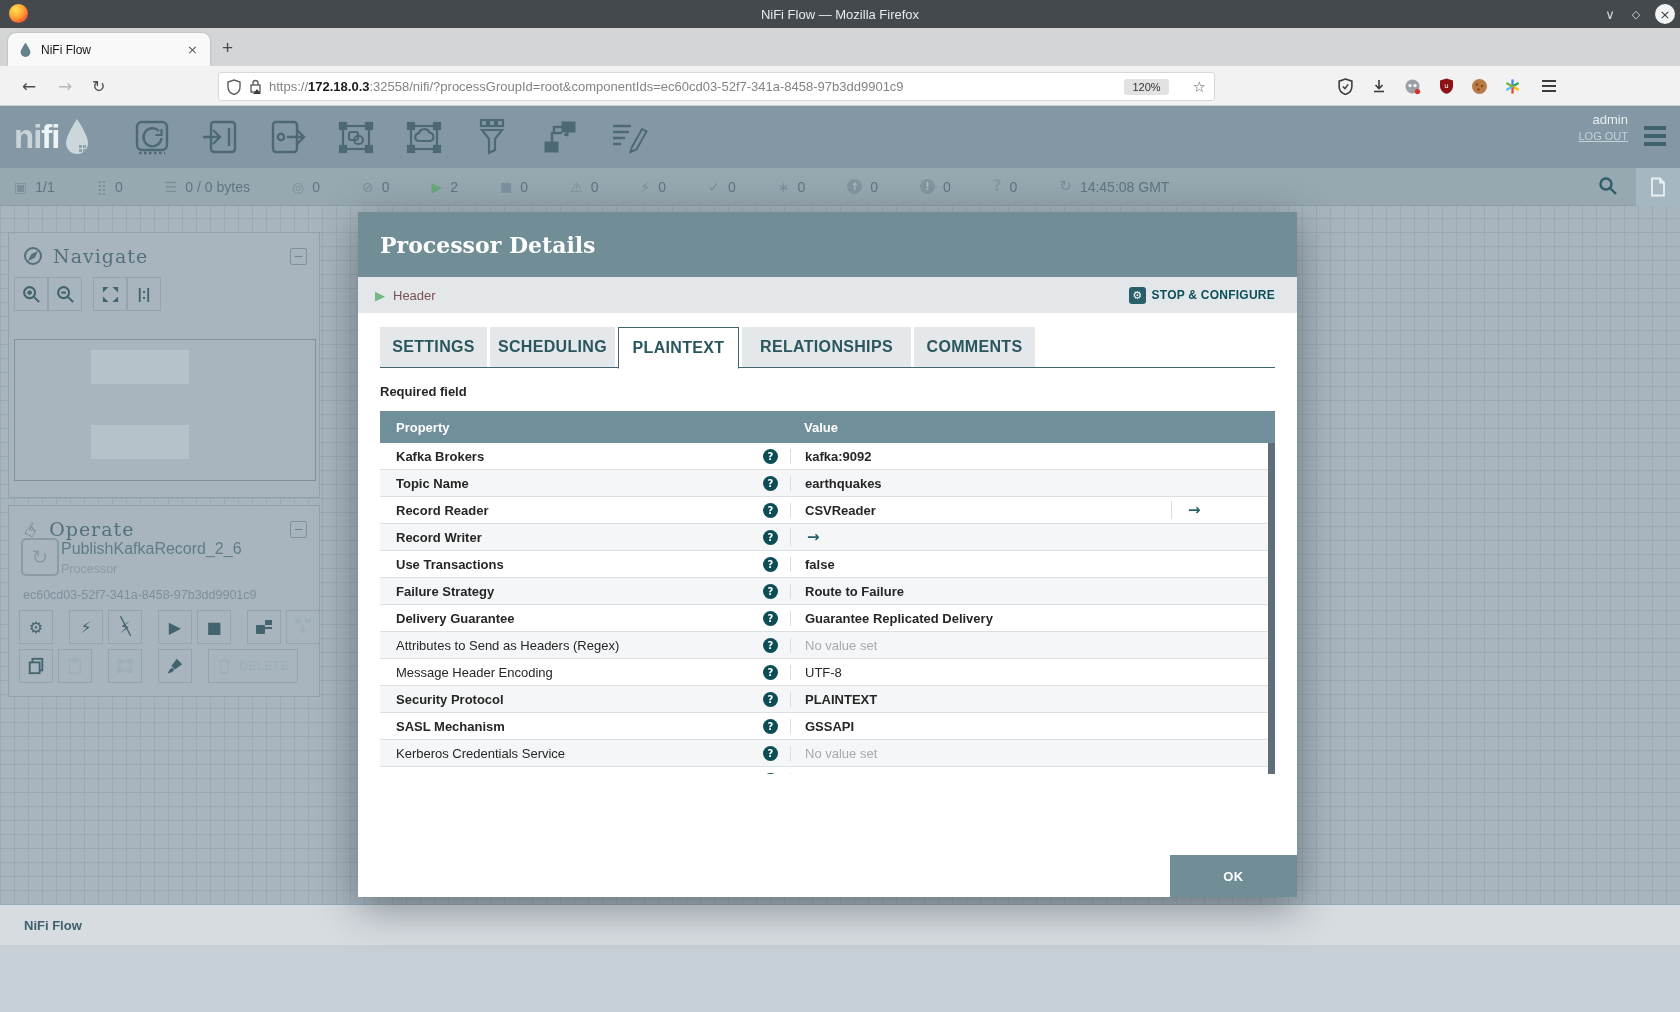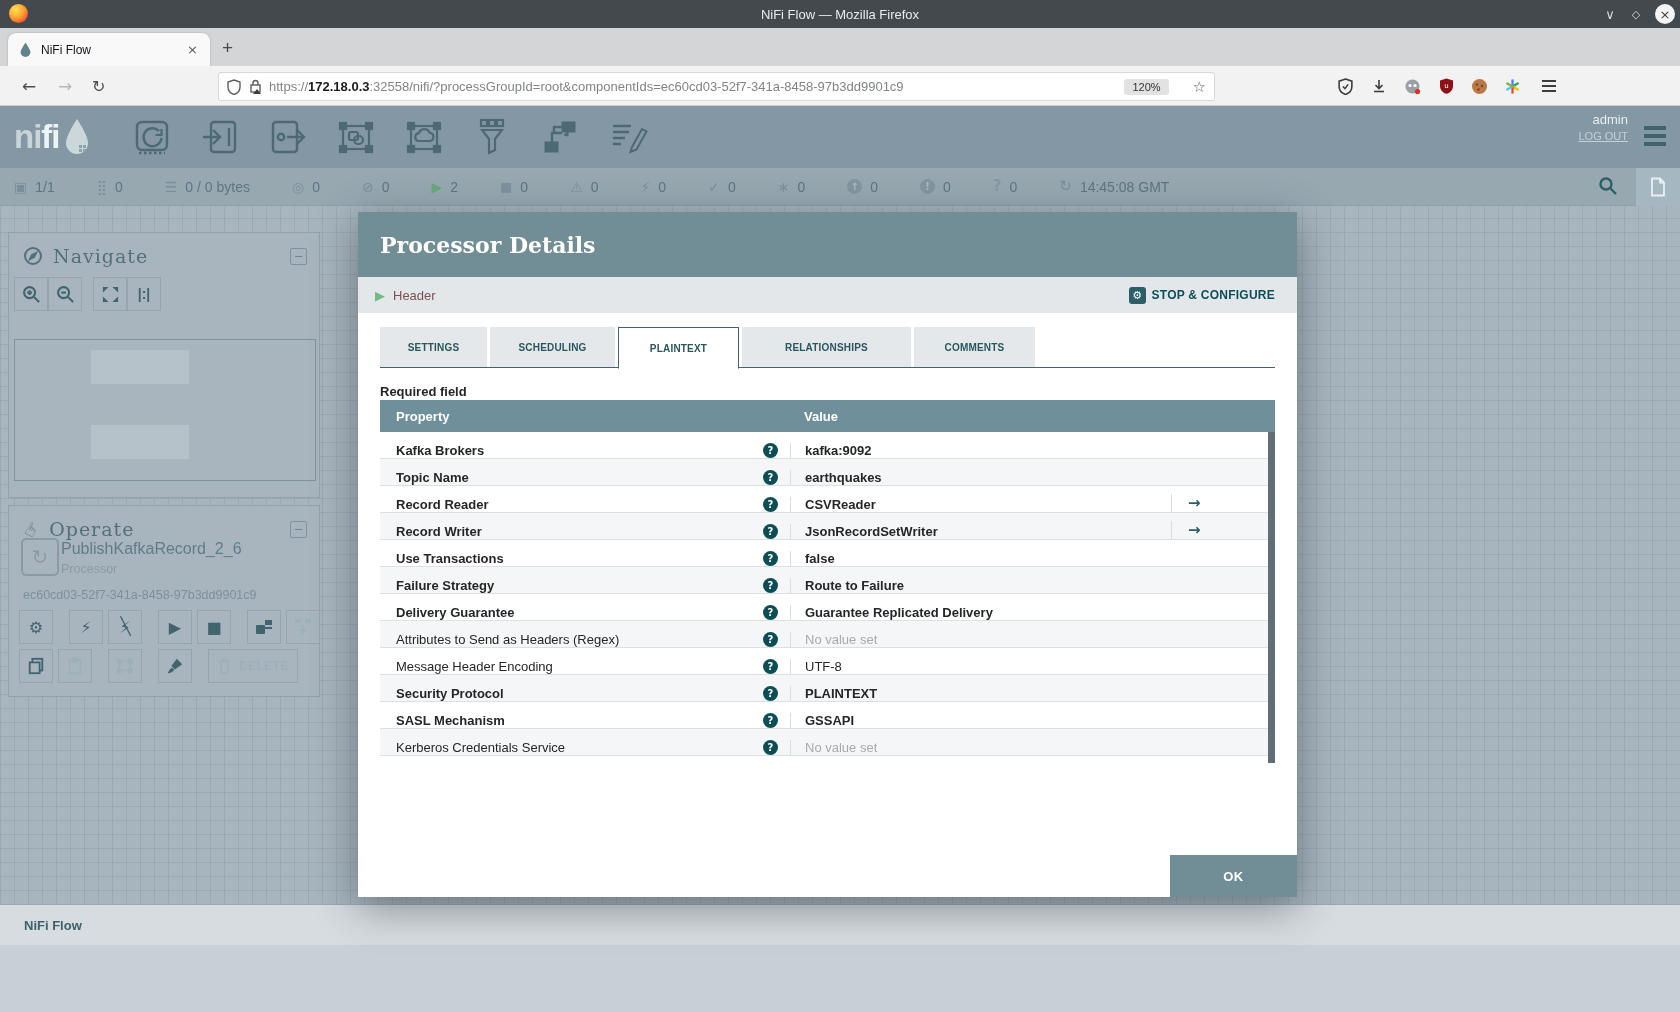--- a/index.html
+++ b/index.html
@@ -102,33 +102,33 @@
   #dlg-title{font-family:"DejaVu Serif",serif;font-weight:700;font-size:22px;color:#fff;margin-left:22px;}
   #dlg-status{position:absolute;left:0;top:65px;width:100%;height:36px;background:#e3e7e9;display:flex;align-items:center;}
   #run-ico{margin-left:17px;color:#74b883;font-size:13px;}
   #run-text{margin-left:8px;font-size:13px;color:#7a5252;}
   #stopcfg{position:absolute;right:22px;top:0;height:36px;display:flex;align-items:center;gap:6px;}
   #stopcfg-ico{width:17px;height:17px;background:#2a5f69;border-radius:3px;color:#fff;display:flex;align-items:center;justify-content:center;font-size:11px;}
   #stopcfg-label{font-size:12px;font-weight:700;color:#0b4f58;letter-spacing:.02em;}
 
   #dlg-tabs{position:absolute;left:22px;top:115px;width:895px;height:41px;border-bottom:1px solid #40656e;display:flex;gap:3px;}
   .dtab{height:40px;background:#e4e8ea;display:flex;align-items:center;justify-content:center;
-    font-size:10px;font-weight:700;color:#2a565e;letter-spacing:.02em;}
+    font-size:16px;font-weight:700;color:#2a565e;letter-spacing:.02em;}
   .dtab:nth-child(1){width:107px;} .dtab:nth-child(2){width:125px;} .dtab:nth-child(3){width:121px;}
   .dtab:nth-child(4){width:169px;} .dtab:nth-child(5){width:121px;}
   .dtab.active{background:#fff;border:1px solid #40656e;border-bottom:1px solid #fff;height:42px;}
 
   #required-note{position:absolute;left:22px;top:172px;font-size:13px;font-weight:700;color:#262626;}
 
-  #ptable{position:absolute;left:22px;top:188px;width:895px;}
+  #ptable{position:absolute;left:22px;top:199px;width:895px;}
   #ptable-head{display:flex;height:32px;background:#6f8f9b;color:#fff;font-size:13px;font-weight:700;align-items:center;}
   #ptable-head .h-prop{width:410px;padding-left:16px;}
   #ptable-head .h-val{width:381px;padding-left:14px;}
   #ptable-body{height:331px;overflow:hidden;position:relative;}
-  .t-row{display:flex;height:27px;border-bottom:1px solid #dbe0e3;background:#fff;font-size:13px;color:#262626;align-items:flex-end;}
+  .t-row{display:flex;height:27px;border-bottom:1px solid #dbe0e3;background:#fff;font-size:13px;color:#262626;align-items:center;}
   .t-row.alt{background:#f4f6f7;}
   .c-prop{width:410px;display:flex;align-items:center;padding-left:16px;position:relative;}
   .q-icon{position:absolute;right:12px;width:15px;height:15px;border-radius:50%;background:#0d4d56;color:#fff;
     font-size:10px;font-weight:700;display:flex;align-items:center;justify-content:center;font-family:"DejaVu Sans",sans-serif;}
   .c-val{width:381px;border-left:1px solid #d8dde0;display:flex;align-items:center;padding-left:14px;}
   .c-act{width:97px;border-left:1px solid #d8dde0;display:flex;align-items:center;padding-left:16px;}
   .goto{color:#27606a;font-size:15px;font-weight:700;font-family:"DejaVu Sans",sans-serif;}
   .t-row.req .p-label,.t-row.req .v-label{font-weight:700;}
   .t-row.unset .v-label{color:#a7abae;font-weight:400;}
   #ptable-scroll{position:absolute;right:0;top:32px;width:7px;height:331px;background:#5f6e79;}
@@ -574,23 +574,20 @@
     <div class="c-act">
       <span class="goto">→</span>
     </div>
   </div>
 
   <div class="t-row alt req">
     <div class="c-prop">
       <span class="p-label">Record Writer</span>
       <span class="q-icon">?</span>
     </div>
-    <div class="c-val">
-      <span class="v-label">JsonRecordSetWriter</span>
-    </div>
     <div class="c-act">
       <span class="goto">→</span>
     </div>
   </div>
 
   <div class="t-row req">
     <div class="c-prop">
       <span class="p-label">Use Transactions</span>
       <span class="q-icon">?</span>
     </div>

